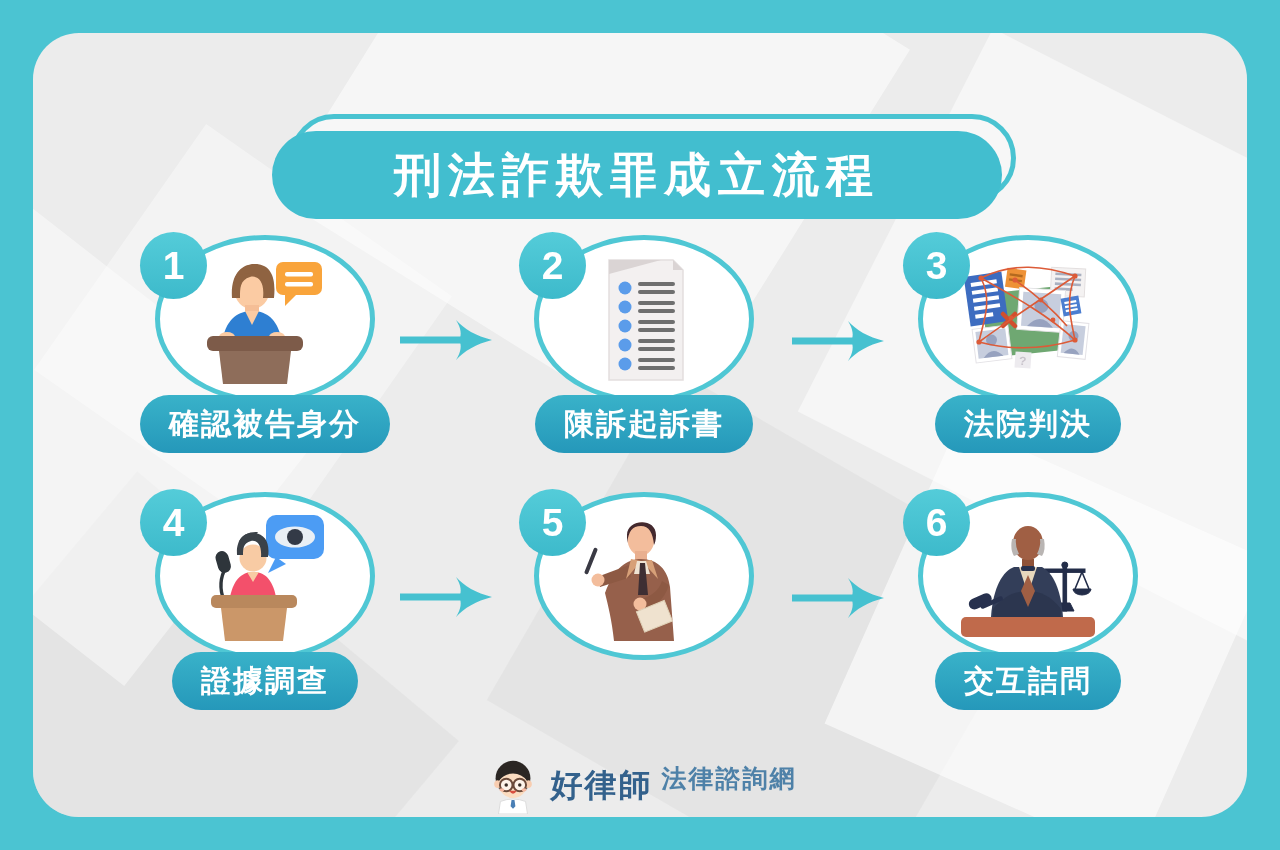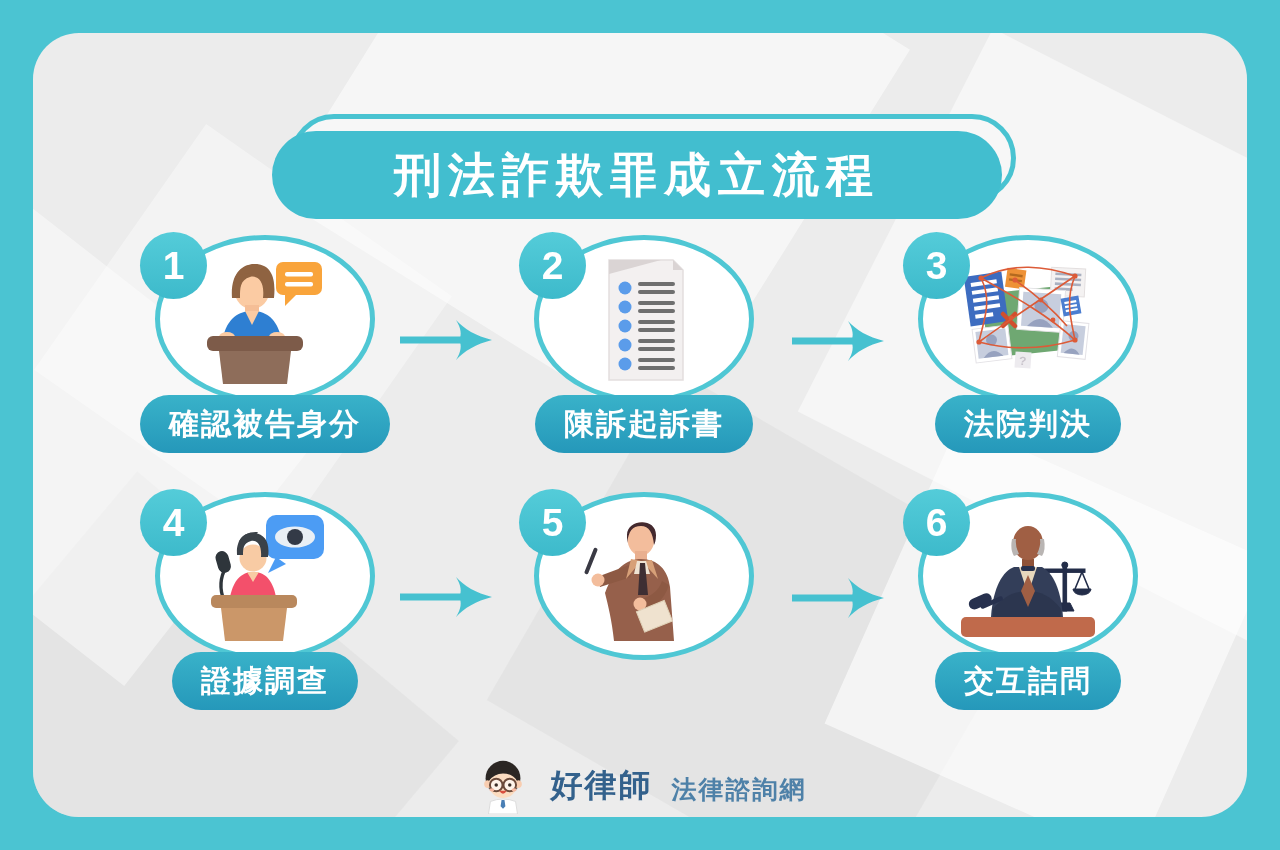--- a/index.html
+++ b/index.html
@@ -61,24 +61,24 @@
 
   .arrow { position:absolute; width:98px; height:42px; }
   #arrow1 { left:398px; top:319px; }
   #arrow2 { left:790px; top:320px; }
   #arrow3 { left:398px; top:576px; }
   #arrow4 { left:790px; top:577px; }
 
   
   .footer {
     position:absolute; left:0; top:750px; width:100%; height:66px;
-    display:flex; align-items:flex-end; justify-content:center; gap:19px;
+    display:flex; align-items:flex-end; justify-content:center; gap:9px;
   }
   .footer-brand  { font-size:32px; font-weight:bold; color:#33618C; letter-spacing:2px; margin-bottom:8px; }
-  .footer-suffix { font-size:25px; font-weight:bold; color:#4E81A8; letter-spacing:2px; margin-bottom:10px; }
+  .footer-suffix { font-size:25px; font-weight:bold; color:#4E81A8; letter-spacing:2px; margin-bottom:21px; }
   .mascot { margin-bottom:2px; }
 </style>
 </head>
 <body>
 
 <div class="card">
   <div class="sheet s1"></div>
   <div class="sheet s2"></div>
   <div class="sheet s3"></div>
   <div class="sheet s5"></div>

